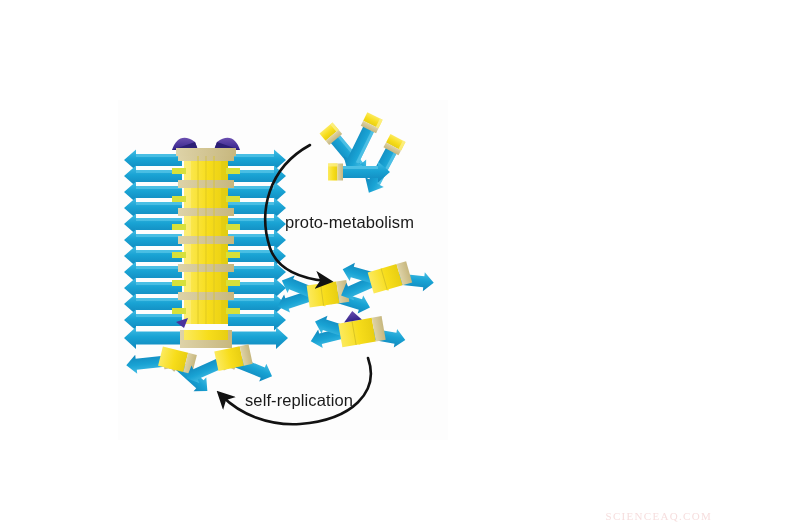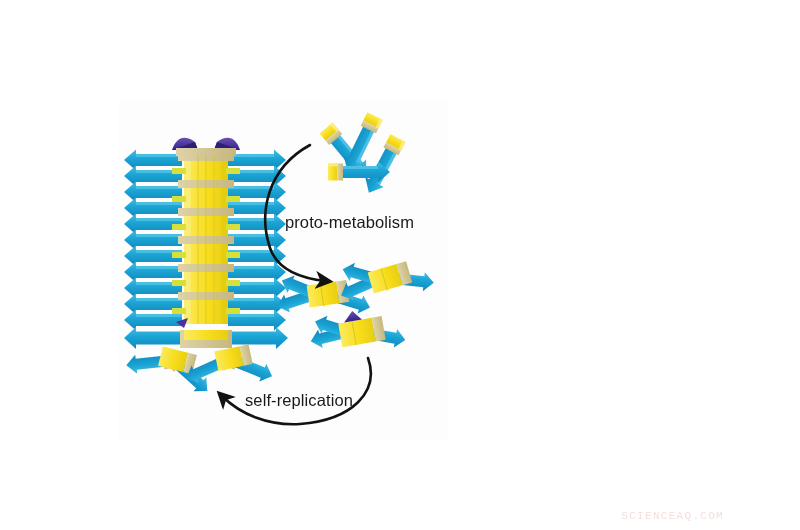--- a/index.html
+++ b/index.html
@@ -29,23 +29,23 @@
     display: block;
   }
   .cycle-label {
     font-family: "Liberation Sans", sans-serif;
     font-size: 16.5px;
     fill: #1a1a1a;
     letter-spacing: 0.1px;
   }
   .watermark-text {
     position: absolute;
-    right: 8px;
+    right: 20px;
     bottom: 8px;
-    font-family: Liberation Mono, monospace;
+    font-family: Liberation Serif, serif;
     font-size: 11px;
     letter-spacing: 1.3px;
     color: #f6dede;
     user-select: none;
     white-space: nowrap;
   }
 </style>
 </head>
 <body>
 

